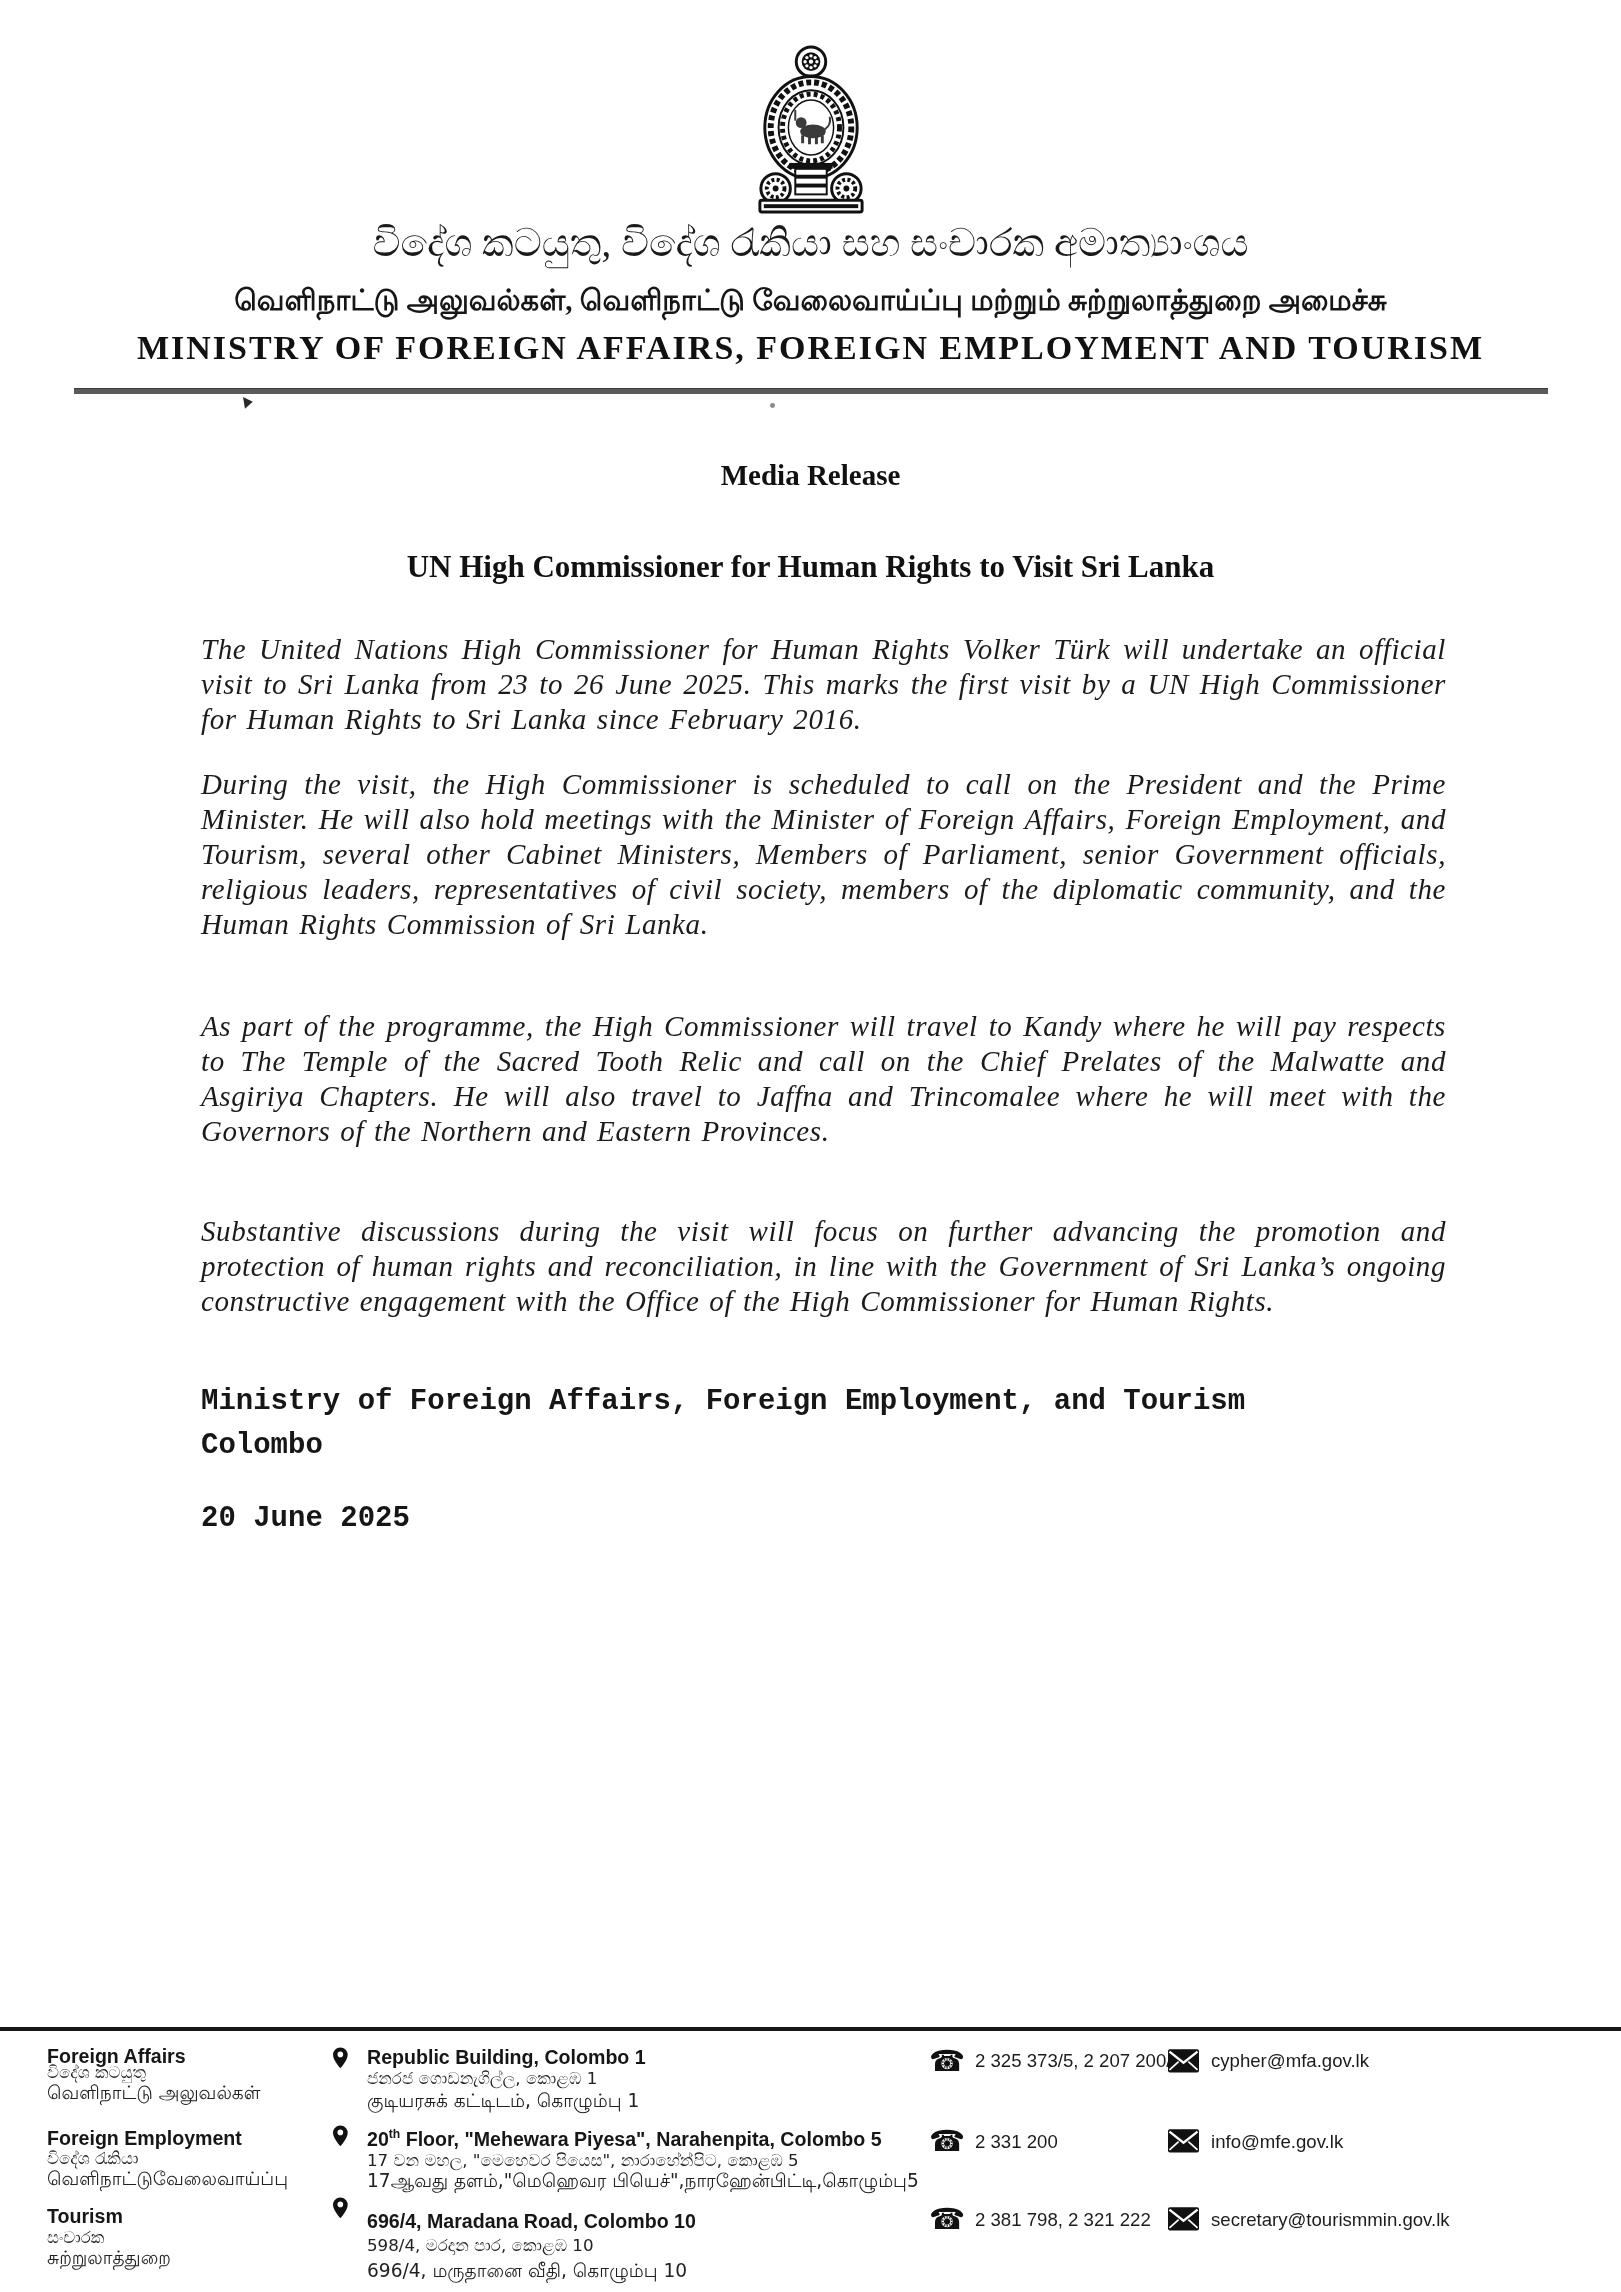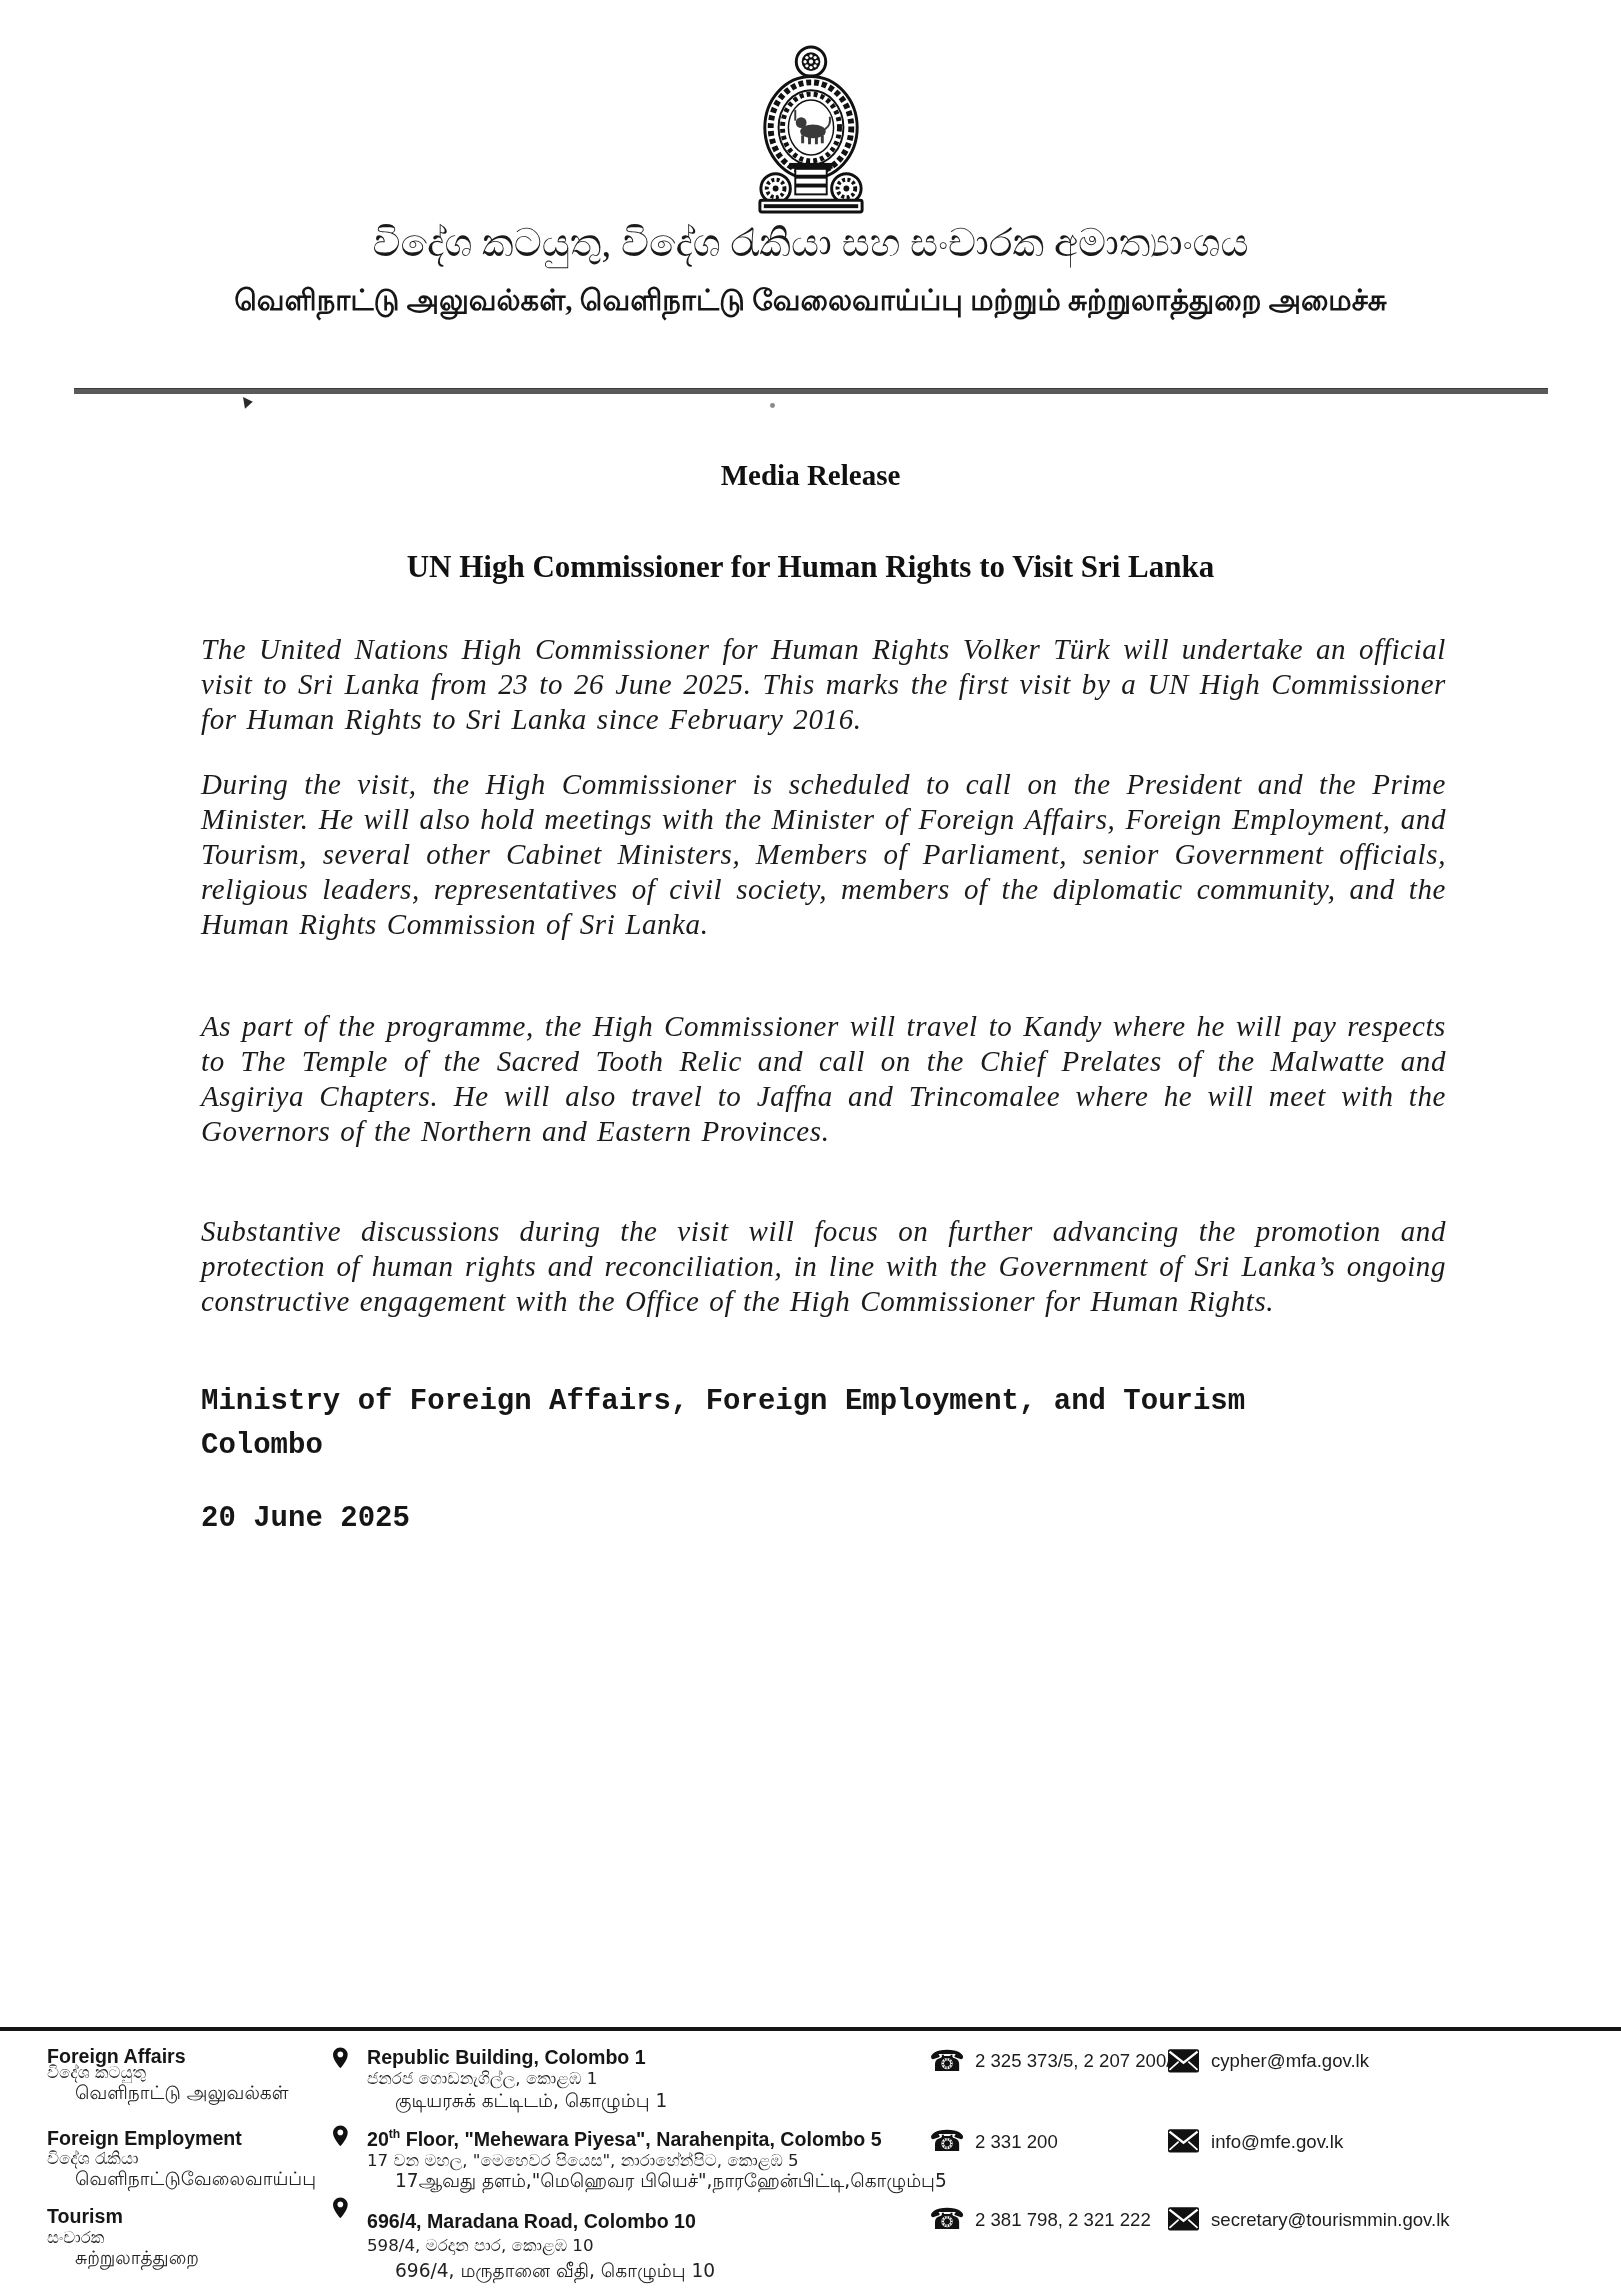--- a/index.html
+++ b/index.html
@@ -26,21 +26,21 @@
         letter-spacing:0.6px;word-spacing:2px;color:#1b1b1b;font-style:italic;}
   #p1{top:632px;} #p2{top:767px;} #p3{top:1009px;} #p4{top:1214px;}
   .sigline{left:201px;font-size:29px;font-weight:bold;white-space:nowrap;color:#161616;font-family:Liberation Mono, monospace;}
   #sig1{top:1385px;} #sig2{top:1429px;} #date{top:1502px;}
 
   
   #footer-rule{left:0;top:2027px;width:1621px;height:3.9px;background:#161616;}
   .f-en{font-family:"Liberation Sans","DejaVu Sans",sans-serif;font-weight:bold;font-size:19.6px;
         color:#161616;white-space:nowrap;}
   .f-si{font-family:"DejaVu Sans","Liberation Sans",sans-serif;font-size:16.7px;color:#222;white-space:nowrap;}
-  .f-ta{font-family:"DejaVu Sans","Liberation Sans",sans-serif;font-size:18.6px;color:#222;white-space:nowrap;margin-left:28px;}
+  .f-ta{font-family:"DejaVu Sans","Liberation Sans",sans-serif;font-size:18.6px;color:#222;white-space:nowrap;}
   .f-contact{font-family:"Liberation Sans","DejaVu Sans",sans-serif;font-size:18.6px;color:#1c1c1c;white-space:nowrap;}
   .dept{left:47px;}
   .addr{left:367px;}
   .pin{left:333px;width:14.7px;height:21.6px;}
   .tel-ic{left:929px;font-size:29px;line-height:29px;color:#111;
           font-family:"DejaVu Sans","Liberation Sans",sans-serif;}
   .tel{left:975px;}
   .env{left:1168px;width:31px;height:23.5px;}
   .mail{left:1211px;}
   sup{font-size:0.62em;}
@@ -89,20 +89,21 @@
     <circle cx="98" cy="146" r="3" fill="#111"></circle>
     <rect x="46" y="126" width="32" height="26" fill="#fff" stroke="#111" stroke-width="2"></rect>
     <rect x="46" y="132" width="32" height="4" fill="#111"></rect>
     <rect x="46" y="141" width="32" height="4" fill="#111"></rect>
     <rect x="10" y="158" width="104" height="12" rx="2" fill="#fff" stroke="#111" stroke-width="3"></rect>
     <rect x="14" y="162" width="96" height="4" fill="#111"></rect>
   </svg>
 
   <div id="ministry-si" class="abs center-line">විදේශ කටයුතු, විදේශ රැකියා සහ සංචාරක අමාත්‍යාංශය</div>
   <div id="ministry-ta" class="abs center-line">வெளிநாட்டு அலுவல்கள், வெளிநாட்டு வேலைவாய்ப்பு மற்றும் சுற்றுலாத்துறை அமைச்சு</div>
+  <div id="ministry-en" class="abs center-line serif">MINISTRY OF FOREIGN AFFAIRS, FOREIGN EMPLOYMENT AND TOURISM</div>
   <div id="header-rule" class="abs"></div>
   <div class="abs artifact1"></div>
   <div class="abs artifact2"></div>
 
   <div id="kicker" class="abs center-line">Media Release</div>
   <div id="doc-title" class="abs center-line">UN High Commissioner for Human Rights to Visit Sri Lanka</div>
 
   <div id="p1" class="abs para">The United Nations High Commissioner for Human Rights Volker Türk will undertake an official visit to Sri Lanka from 23 to 26 June 2025. This marks the first visit by a UN High Commissioner for Human Rights to Sri Lanka since February 2016.</div>
   <div id="p2" class="abs para">During the visit, the High Commissioner is scheduled to call on the President and the Prime Minister. He will also hold meetings with the Minister of Foreign Affairs, Foreign Employment, and Tourism, several other Cabinet Ministers, Members of Parliament, senior Government officials, religious leaders, representatives of civil society, members of the diplomatic community, and the Human Rights Commission of Sri Lanka.</div>
   <div id="p3" class="abs para">As part of the programme, the High Commissioner will travel to Kandy where he will pay respects to The Temple of the Sacred Tooth Relic and call on the Chief Prelates of the Malwatte and Asgiriya Chapters. He will also travel to Jaffna and Trincomalee where he will meet with the Governors of the Northern and Eastern Provinces.</div>

